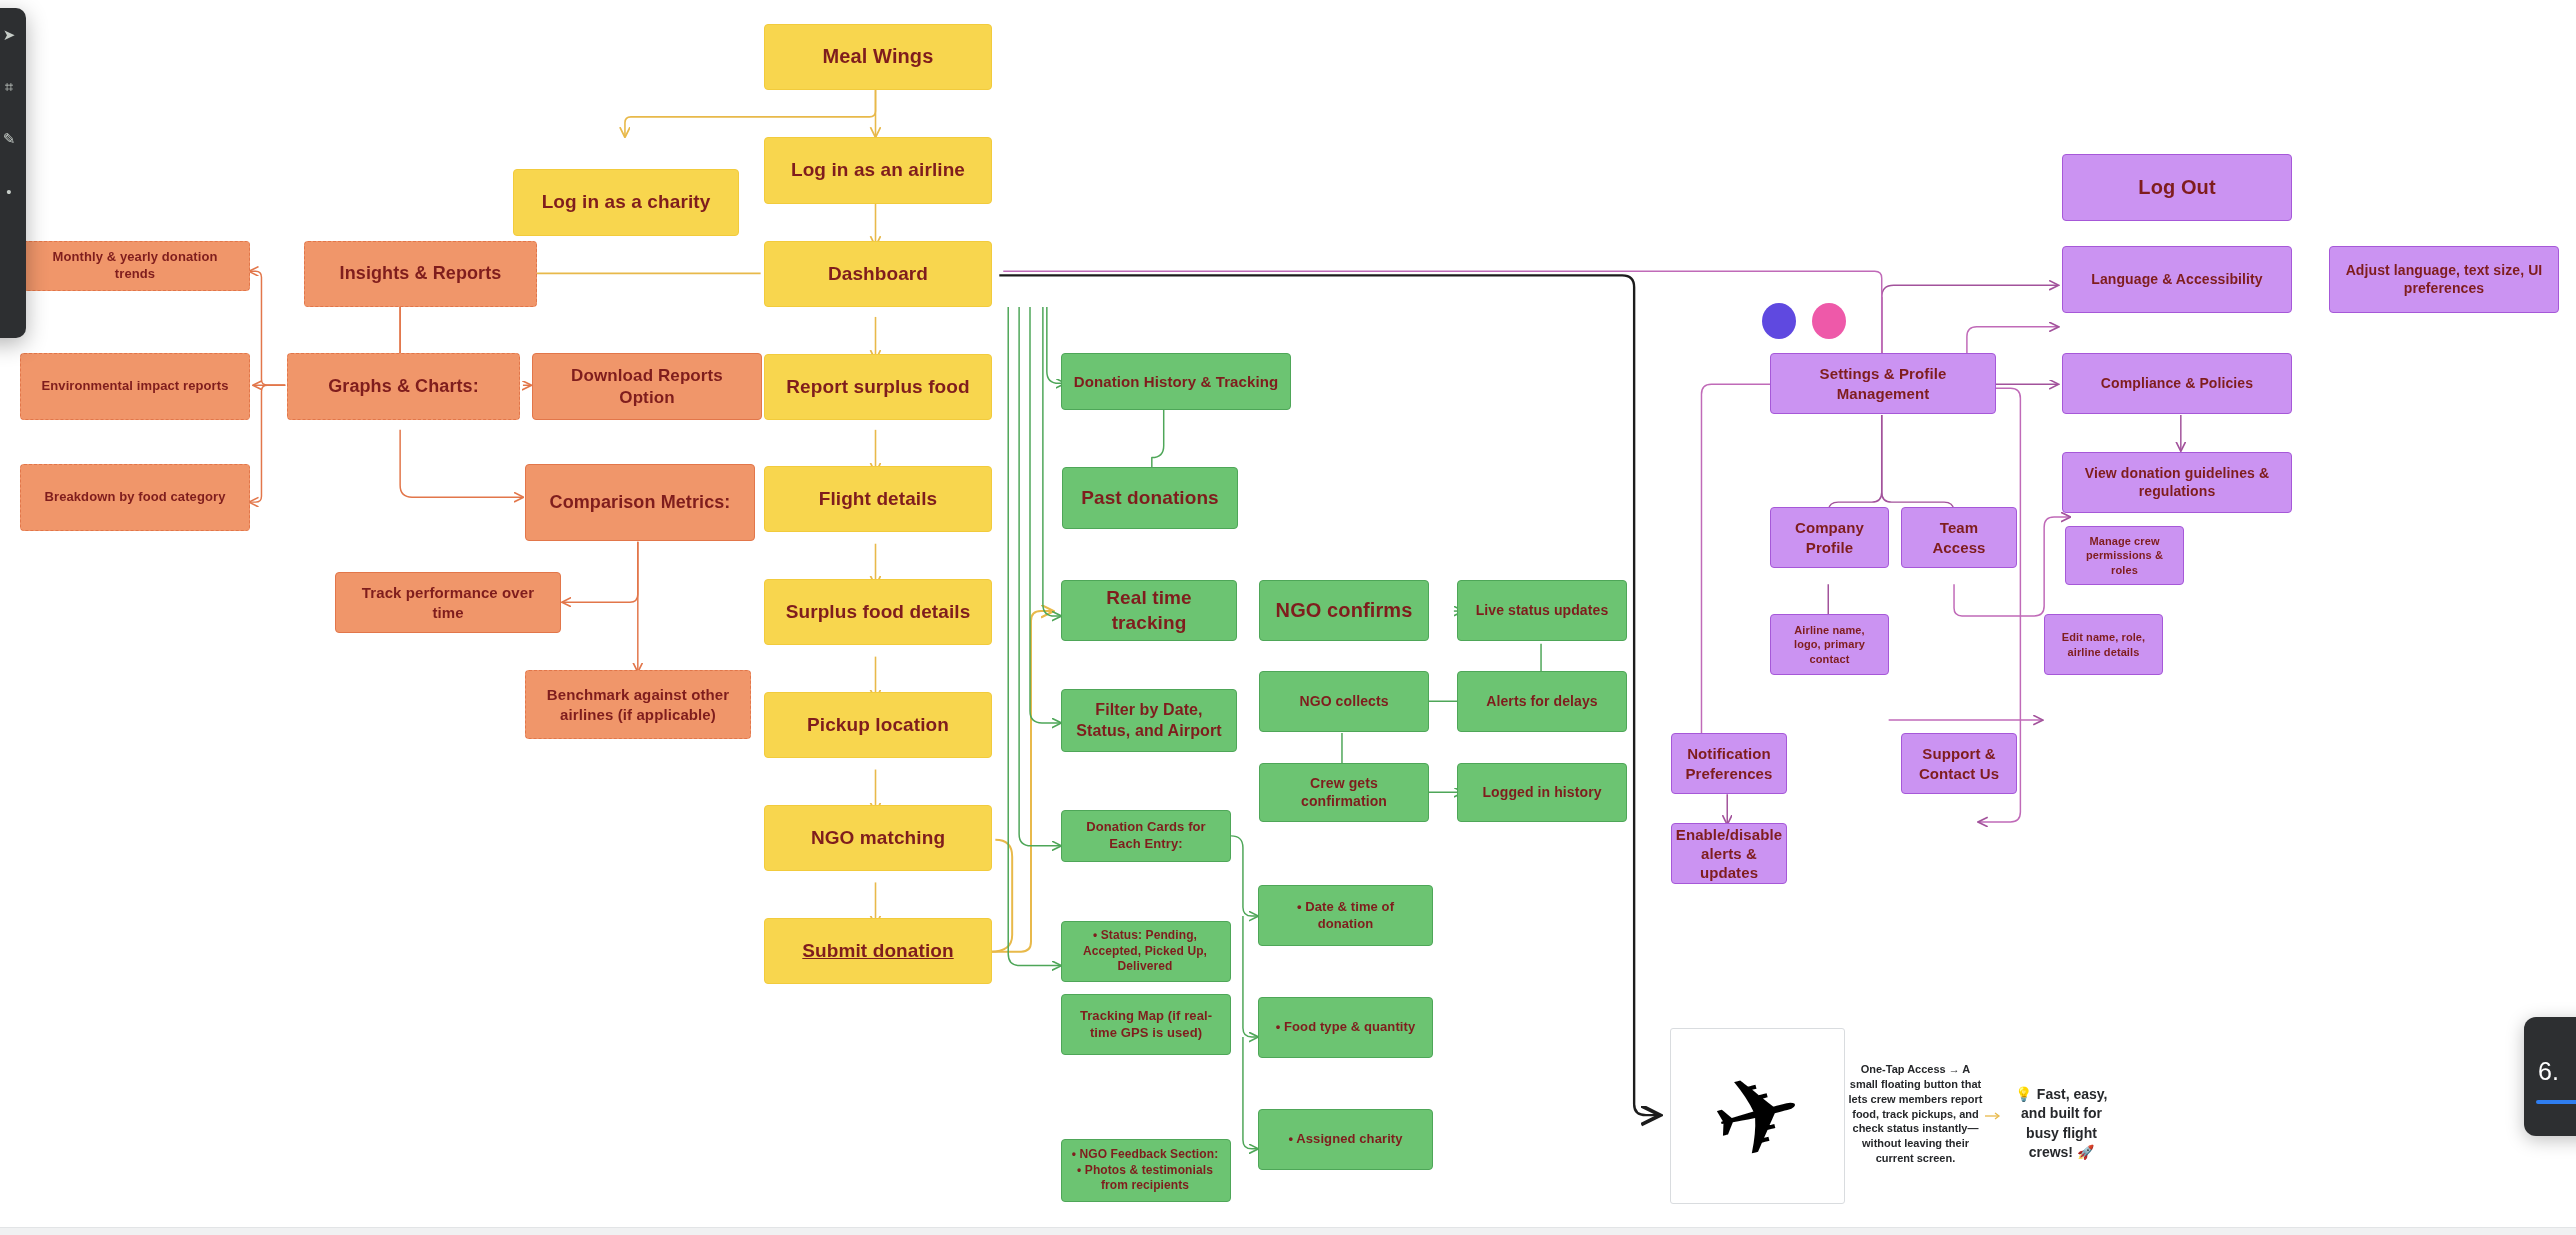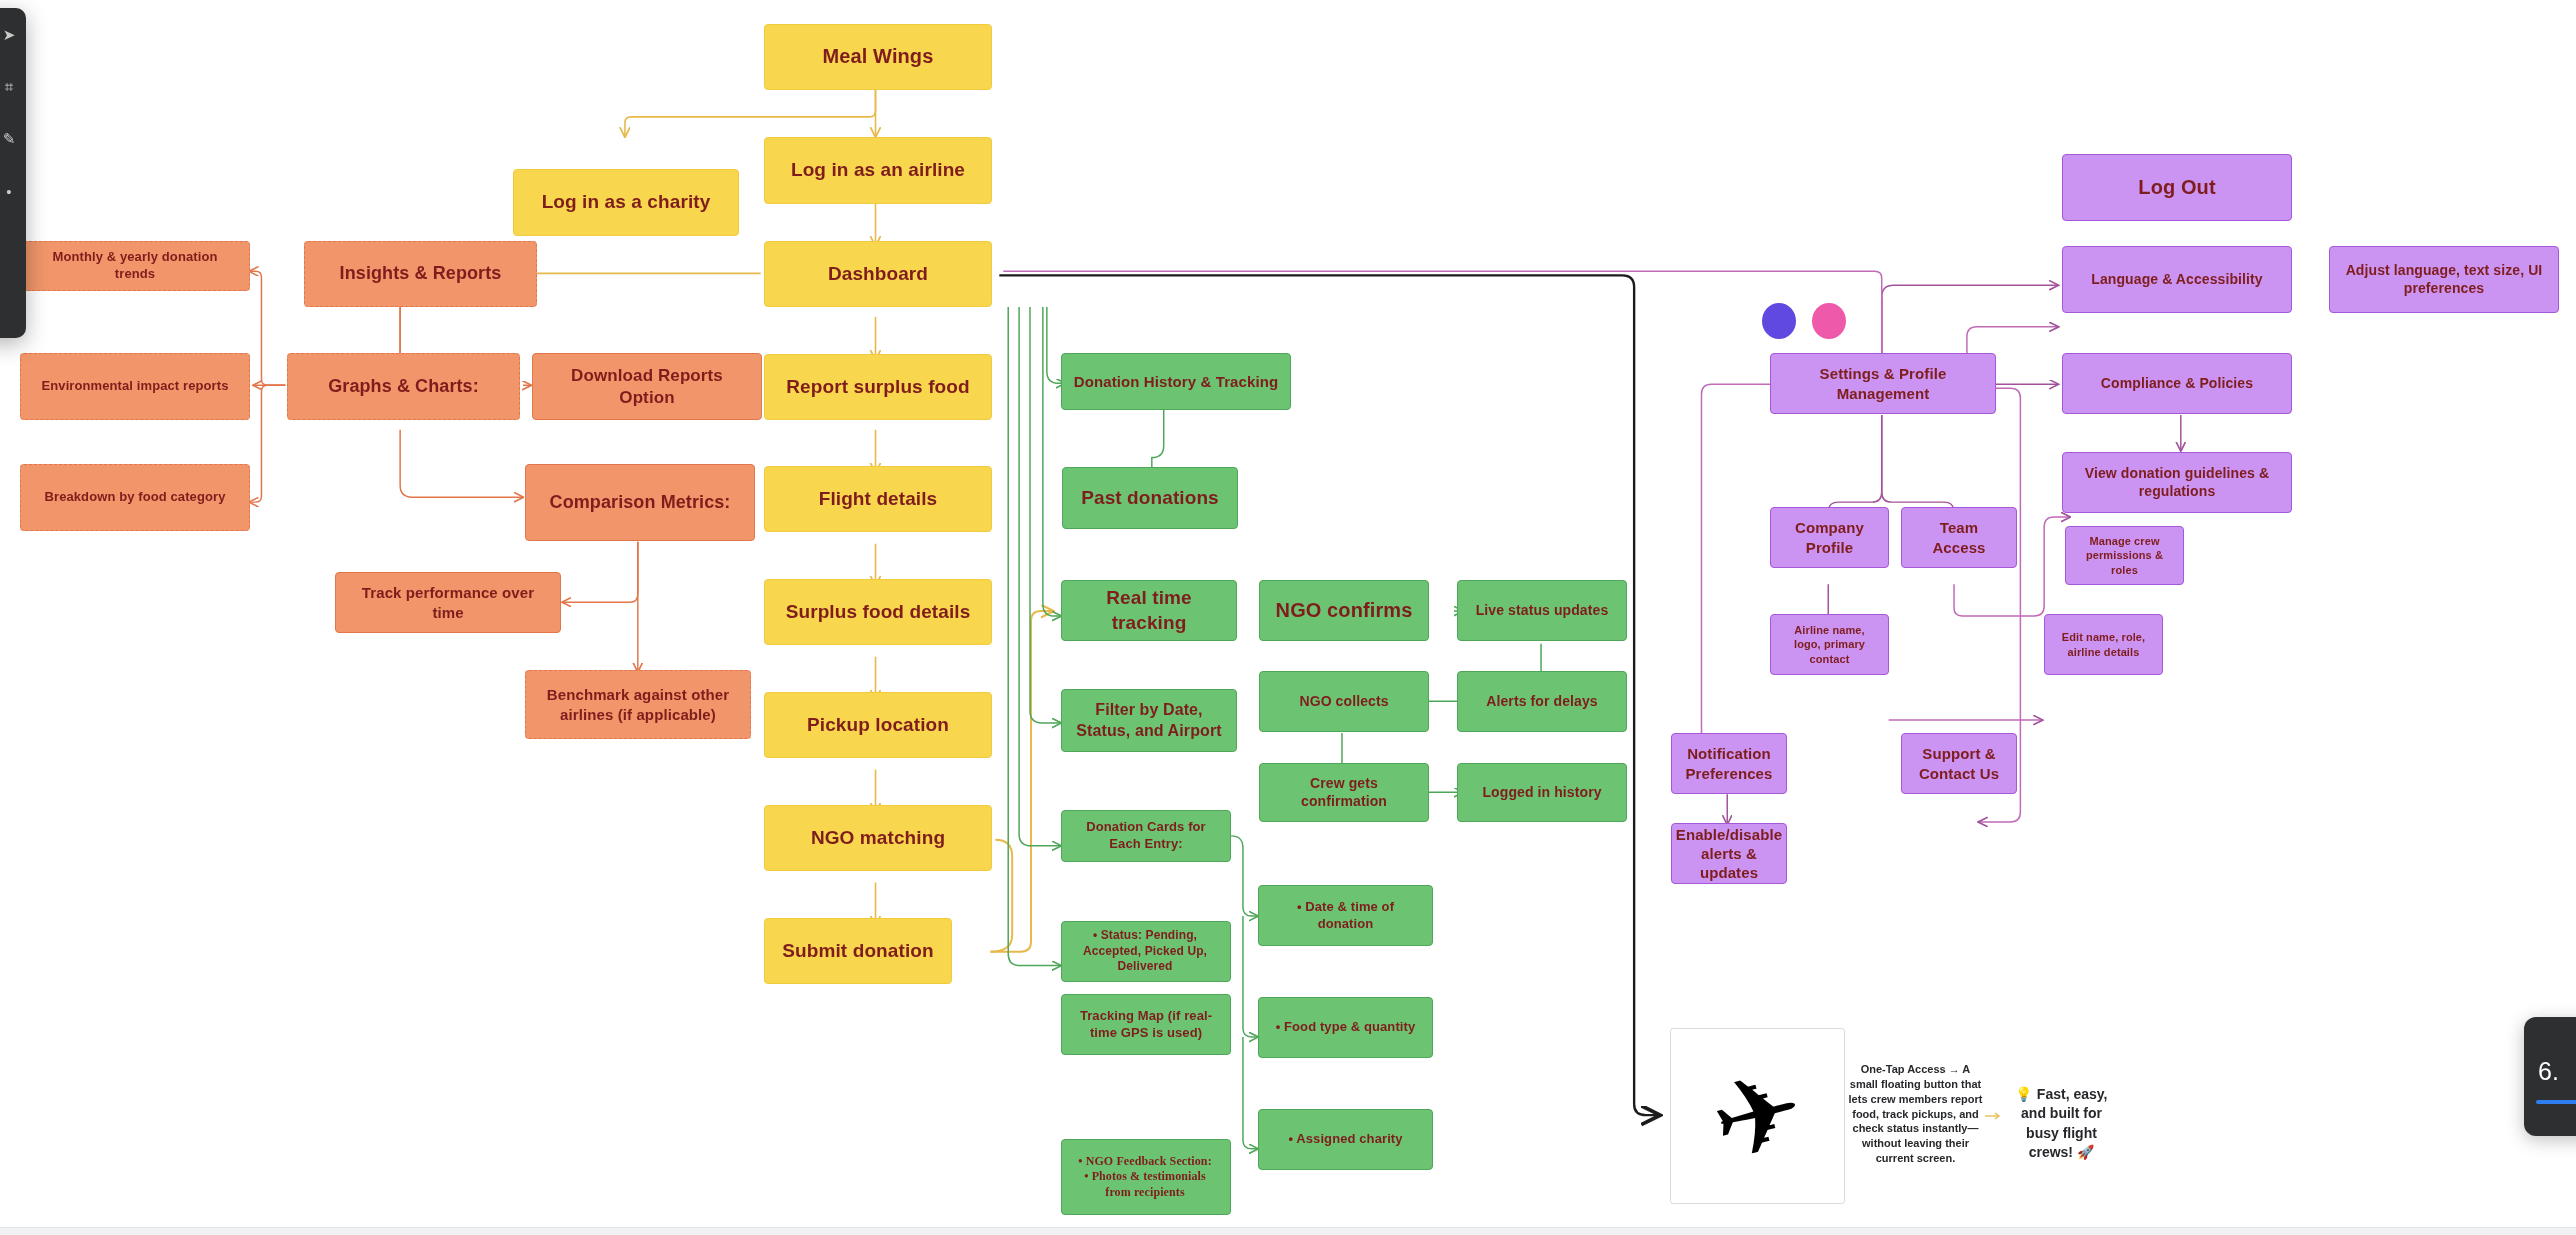--- a/index.html
+++ b/index.html
@@ -204,21 +204,21 @@
   <div class="node yellow t19" style="left:764px;top:354px;width:228px;height:66px;">Report surplus food</div>
 
   <div class="node yellow t19" style="left:764px;top:466px;width:228px;height:66px;">Flight details</div>
 
   <div class="node yellow t19" style="left:764px;top:579px;width:228px;height:66px;">Surplus food details</div>
 
   <div class="node yellow t19" style="left:764px;top:692px;width:228px;height:66px;">Pickup location</div>
 
   <div class="node yellow t19" style="left:764px;top:805px;width:228px;height:66px;">NGO matching</div>
 
-  <div class="node yellow t19" style="left:764px;top:918px;width:188px;height:66px;">Submit donation</div>
+  <div class="node yellow t19" style="left:764px;top:918px;width:228px;height:66px;text-decoration:underline;">Submit donation</div>
 
   <div class="node orange t18" style="left:304px;top:241px;width:233px;height:66px;">Insights &amp; Reports</div>
 
   <div class="node orange t13" style="left:20px;top:241px;width:230px;height:50px;">Monthly &amp; yearly donation trends</div>
 
   <div class="node orange t18" style="left:287px;top:353px;width:233px;height:67px;">Graphs &amp; Charts:</div>
 
   <div class="node orange t13" style="left:20px;top:353px;width:230px;height:67px;">Environmental impact reports</div>
 
   <div class="node orange solid t17" style="left:532px;top:353px;width:230px;height:67px;">Download Reports Option</div>
@@ -256,21 +256,21 @@
   <div class="node green t12" style="left:1061px;top:921px;width:170px;height:61px;">•  Status: Pending, Accepted, Picked Up, Delivered</div>
 
   <div class="node green t13" style="left:1258px;top:885px;width:175px;height:61px;">•  Date &amp; time of donation</div>
 
   <div class="node green t13" style="left:1258px;top:997px;width:175px;height:61px;">•  Food type &amp; quantity</div>
 
   <div class="node green t13" style="left:1258px;top:1109px;width:175px;height:61px;">•  Assigned charity</div>
 
   <div class="node green t13" style="left:1061px;top:977px;width:170px;height:61px;margin-top:17px;">Tracking Map (if real-time GPS is used)</div>
 
-  <div class="node green t12" style="left:1061px;top:1139px;width:170px;height:76px;white-space:pre-line;font-family:Liberation Serif, serif;">•  NGO Feedback Section:
+  <div class="node green t12" style="left:1061px;top:1139px;width:170px;height:63px;white-space:pre-line;">•  NGO Feedback Section:
 •  Photos &amp; testimonials from recipients</div>
 
   <div class="node purple t20" style="left:2062px;top:154px;width:230px;height:67px;">Log Out</div>
 
   <div class="node purple t14" style="left:2062px;top:246px;width:230px;height:67px;">Language &amp; Accessibility</div>
 
   <div class="node purple t14" style="left:2329px;top:246px;width:230px;height:67px;">Adjust language, text size, UI preferences</div>
 
   <div class="node purple t15" style="left:1770px;top:353px;width:226px;height:61px;">Settings &amp; Profile Management</div>
 

